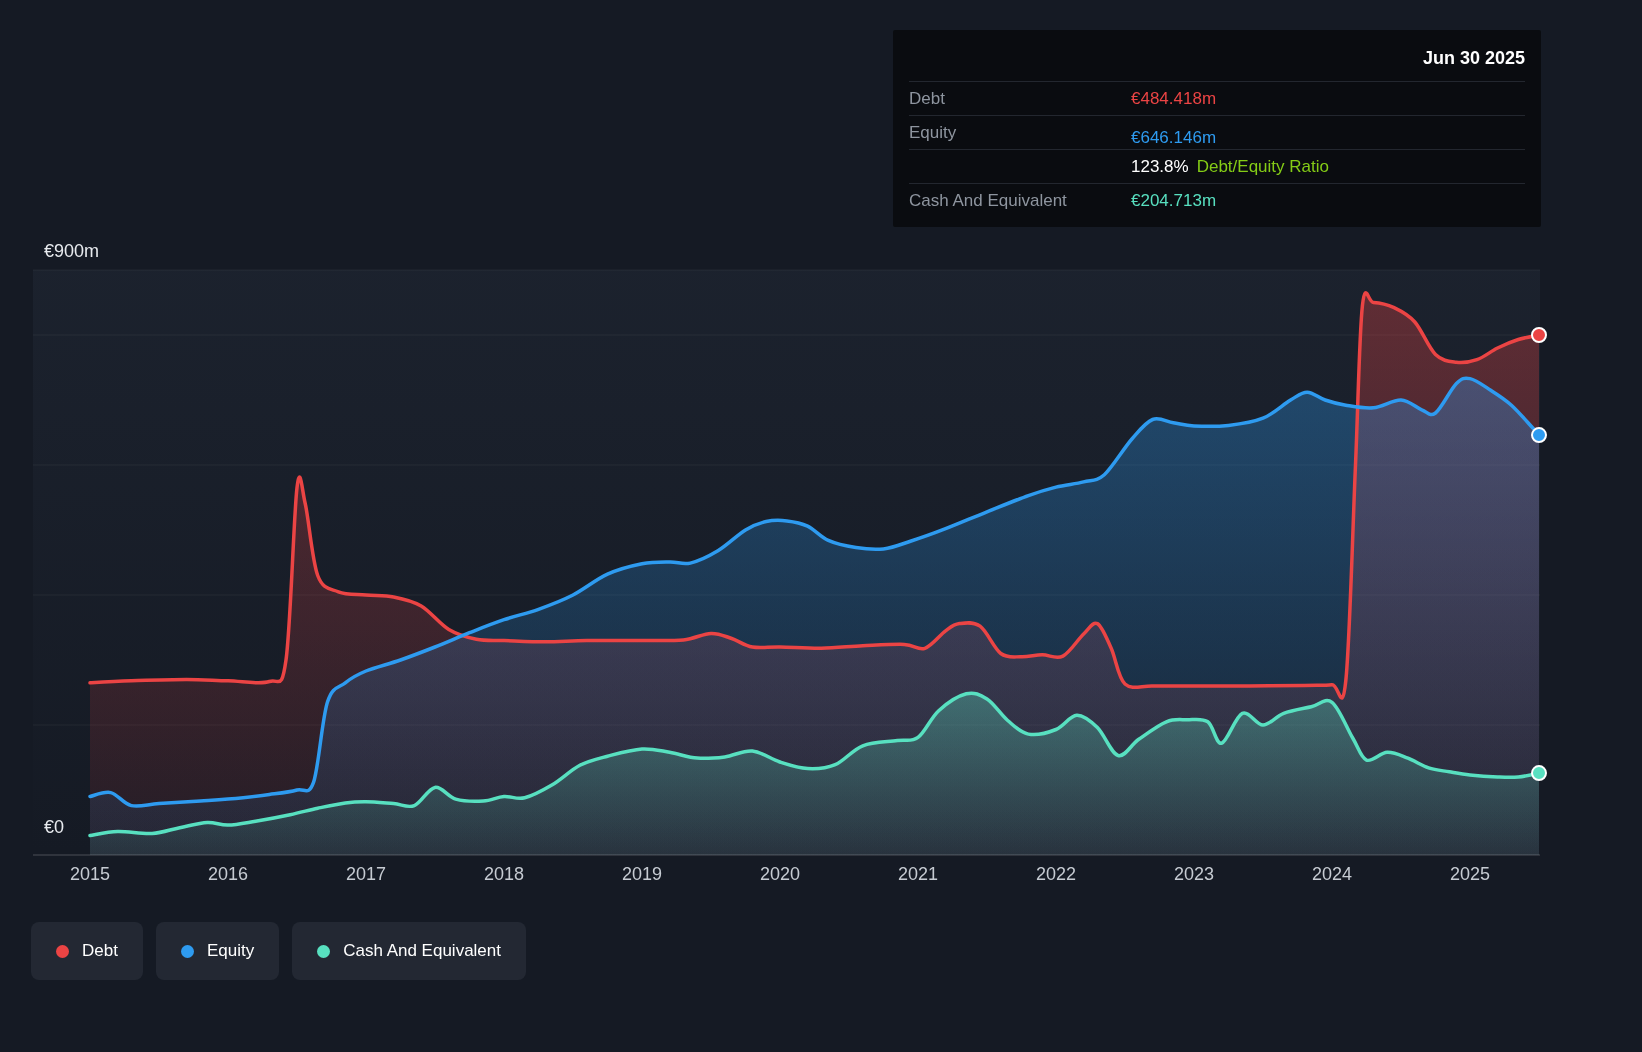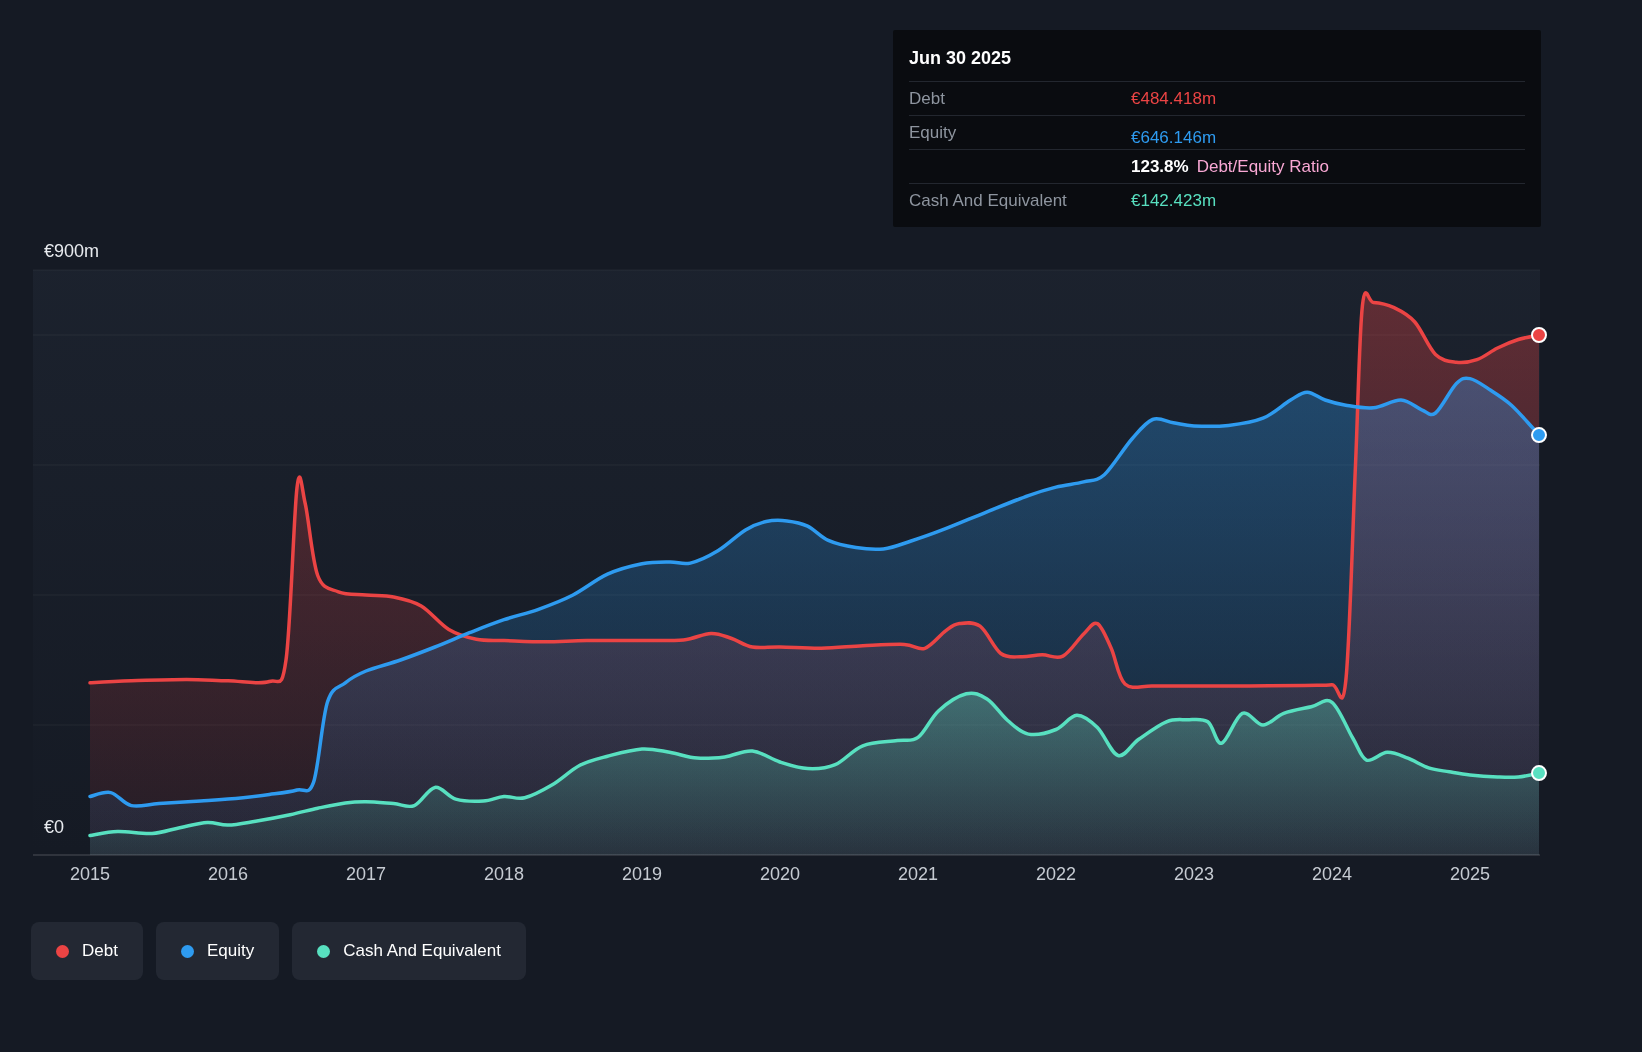--- a/index.html
+++ b/index.html
@@ -4,26 +4,26 @@
 <style>
   html,body{margin:0;padding:0;background:#151a24;}
   body{width:1642px;height:1052px;overflow:hidden;font-family:"Liberation Sans",sans-serif;-webkit-font-smoothing:antialiased;}
   .stage{position:relative;width:1642px;height:1052px;background:#151a24;}
   #chart-svg{position:absolute;left:0;top:0;}
   svg text{font-family:"Liberation Sans",sans-serif;}
 
   
   .tooltip{position:absolute;left:893px;top:30px;width:648px;box-sizing:border-box;
     background:#0a0c10;border-radius:2px;padding:8px 16px 10px 16px;}
-  .tt-title{font-size:18px;font-weight:700;color:#ffffff;padding:10px 0 12px 0;}
+  .tt-title{font-size:18px;font-weight:700;color:#ffffff;padding:10px 0 12px 0;text-align:right;}
   .tt-row{display:flex;align-items:center;height:33px;border-top:1px solid #23272f;font-size:17px;}
   .tt-label{width:222px;flex:none;color:#8e959f;}
   .tt-value{font-weight:400;}
-  .tt-ratio-val{color:#ffffff;font-weight:700;margin-right:8px;margin-top:32px;}
-  .tt-ratio-label{color:#f9a8d4;}
+  .tt-ratio-val{color:#ffffff;font-weight:400;margin-right:8px;margin-top:32px;}
+  .tt-ratio-label{color:#84cc16;}
 
   
   .legend{position:absolute;left:31px;top:922px;display:flex;gap:13px;}
   .chip{display:flex;align-items:center;gap:13px;height:58px;padding:0 25px;
     background:#232833;border-radius:8px;color:#ffffff;font-size:17px;cursor:pointer;user-select:none;}
   .dot{width:13px;height:13px;border-radius:50%;flex:none;background:#888;}
 </style>
 </head>
 <body>
 
@@ -90,21 +90,21 @@
       <span class="tt-value" style="color: rgb(46, 155, 240); margin-top: 10px;">€646.146m</span>
     </div>
     <div class="tt-row">
       <span class="tt-label"></span>
       <span class="tt-value">
         <span class="tt-ratio-val">123.8%</span><span class="tt-ratio-label">Debt/Equity Ratio</span>
       </span>
     </div>
     <div class="tt-row">
       <span class="tt-label">Cash And Equivalent</span>
-      <span class="tt-value" style="color: rgb(88, 224, 192);">€142.423m</span>
+      <span class="tt-value" style="color: rgb(88, 224, 192);">€204.713m</span>
     </div>
   </div>
 
   <div class="legend">
     <div class="chip">
       <span class="dot" style="background: rgb(235, 68, 68);"></span>
       <span>Debt</span>
     </div>
     <div class="chip">
       <span class="dot" style="background: rgb(46, 155, 240);"></span>

